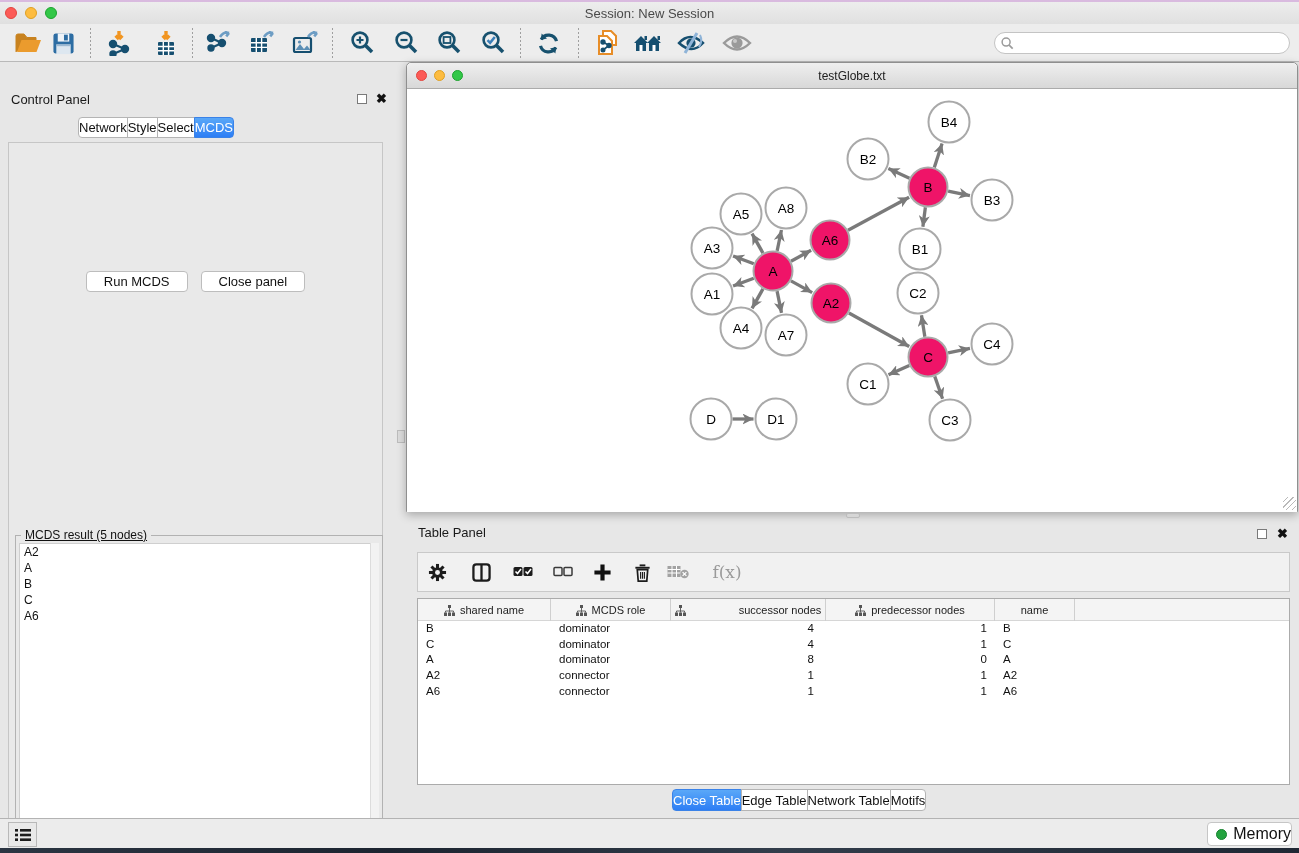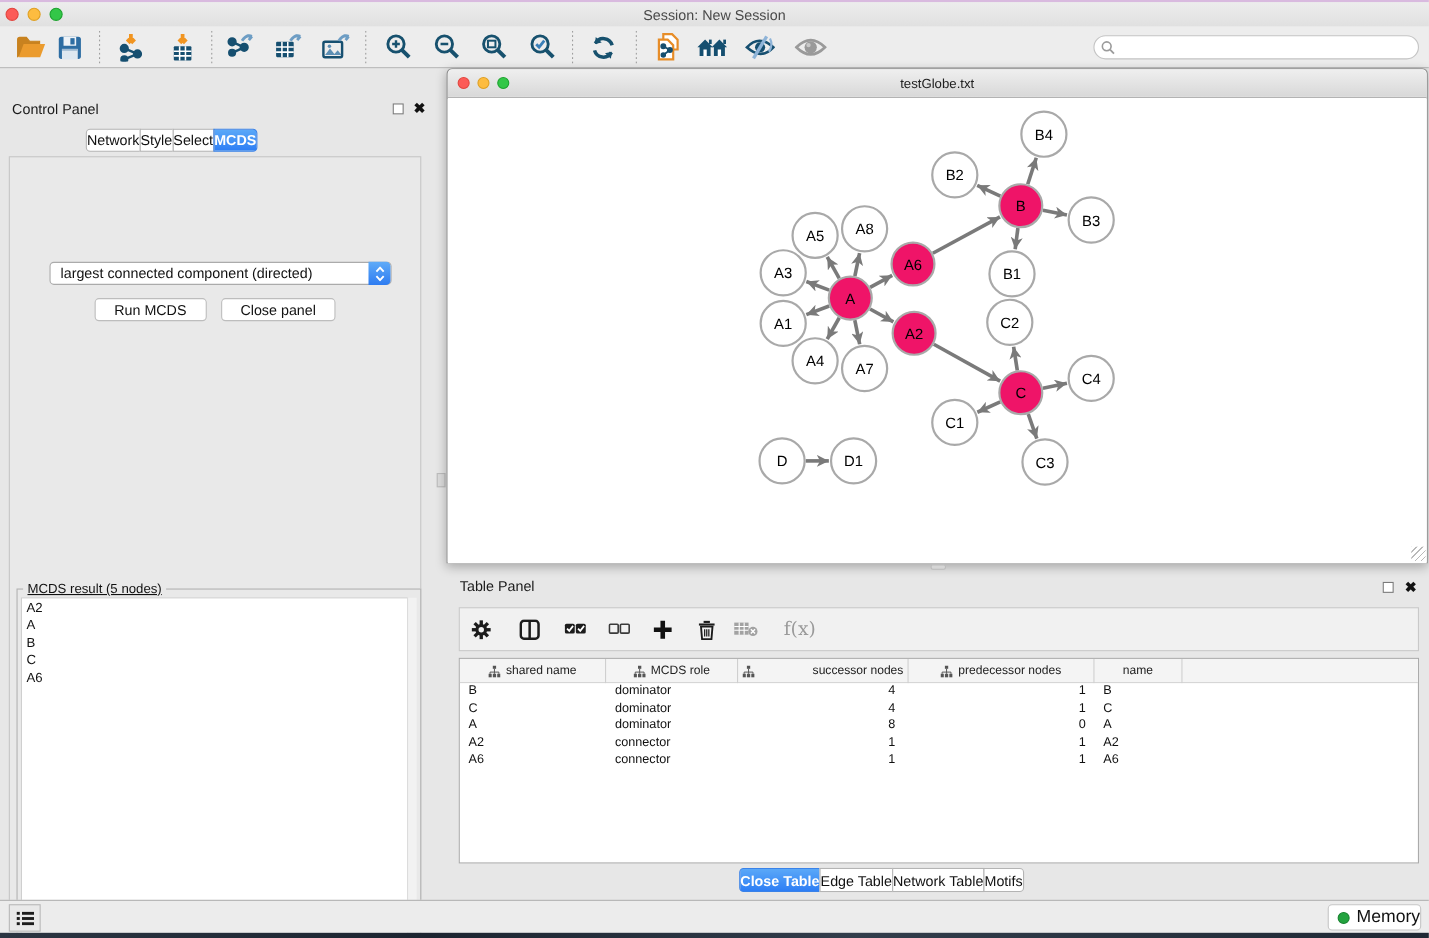--- a/index.html
+++ b/index.html
@@ -32,21 +32,21 @@
   .cp-header-title { position:absolute; left:11px; top:9px; font-size:13px; color:#1a1a1a; }
   .panel-float-icon { position:absolute; width:10px; height:10px; border:1.5px solid #7a7a7a; background:#fff; top:11px; }
   .panel-close-icon { position:absolute; top:8px; font-size:13px; font-weight:bold; color:#111; }
   .cp-float { left:357px; } .cp-close { left:376px; }
 
   .seg-tabs { position:absolute; display:flex; }
   .seg { height:21px; line-height:20px; padding:0 0; background:#fff; border:1px solid #b4b4b4;
          font-size:13px; color:#111; margin-left:-1px; text-align:center; }
   .seg:first-child { border-radius:4px 0 0 4px; margin-left:0; }
   .seg:last-child { border-radius:0 4px 4px 0; }
-  .seg.active { background:linear-gradient(#5aa8f8,#2d7ef5); border-color:#3a82e8; color:#fff;font-weight:bold; }
+  .seg.active { background:linear-gradient(#5aa8f8,#2d7ef5); border-color:#3a82e8; color:#fff; }
   #cp-tabs { left:78px; top:34px; }
 
   .cp-body { position:absolute; left:8px; top:59px; width:375px; height:679px; background:#e9e9e9;
              border:1px solid #c6c6c6; }
   .opt-label { position:absolute; left:0; width:100%; top:74px; text-align:center; font-size:13px; color:#111; }
   .dropdown { position:absolute; left:36px; top:95px; width:311px; height:21px; background:#fff;
               border:1px solid #ababab; border-radius:4px; font-size:13px; color:#111; line-height:19px; padding-left:9px; }
   .dd-stepper { position:absolute; right:0; top:-1px; width:20px; height:21px; border-radius:0 4px 4px 0;
                 background:linear-gradient(#5fabf8,#2e7cf1); display:flex; flex-direction:column; align-items:center; justify-content:center; }
   .dd-stepper svg { display:block; }
@@ -289,29 +289,20 @@
     <div class="panel-close-icon cp-close">✖</div>
 
     <div class="seg-tabs" id="cp-tabs">
         <div class="seg">Network</div>
         <div class="seg">Style</div>
         <div class="seg">Select</div>
         <div class="seg active">MCDS</div>
       </div>
 
     <div class="cp-body">
-      <div class="dropdown">
-        <span>largest connected component (directed)</span>
-        <span class="dd-stepper">
-          <svg width="9" height="14" viewBox="0 0 9 14">
-            <path d="M1.2 5 L4.5 1.4 L7.8 5" fill="none" stroke="#fff" stroke-width="1.7"></path>
-            <path d="M1.2 9 L4.5 12.6 L7.8 9" fill="none" stroke="#fff" stroke-width="1.7"></path>
-          </svg>
-        </span>
-      </div>
       <div class="cp-buttons">
         <button class="mac-btn">Run MCDS</button>
         <button class="mac-btn">Close panel</button>
       </div>
 
       <div class="mcds-box">
         <div class="mcds-legend">MCDS result (5 nodes)</div>
         <div class="mcds-list" id="mcds-list">
             <div class="mcds-item">A2</div>
             <div class="mcds-item">A</div>

